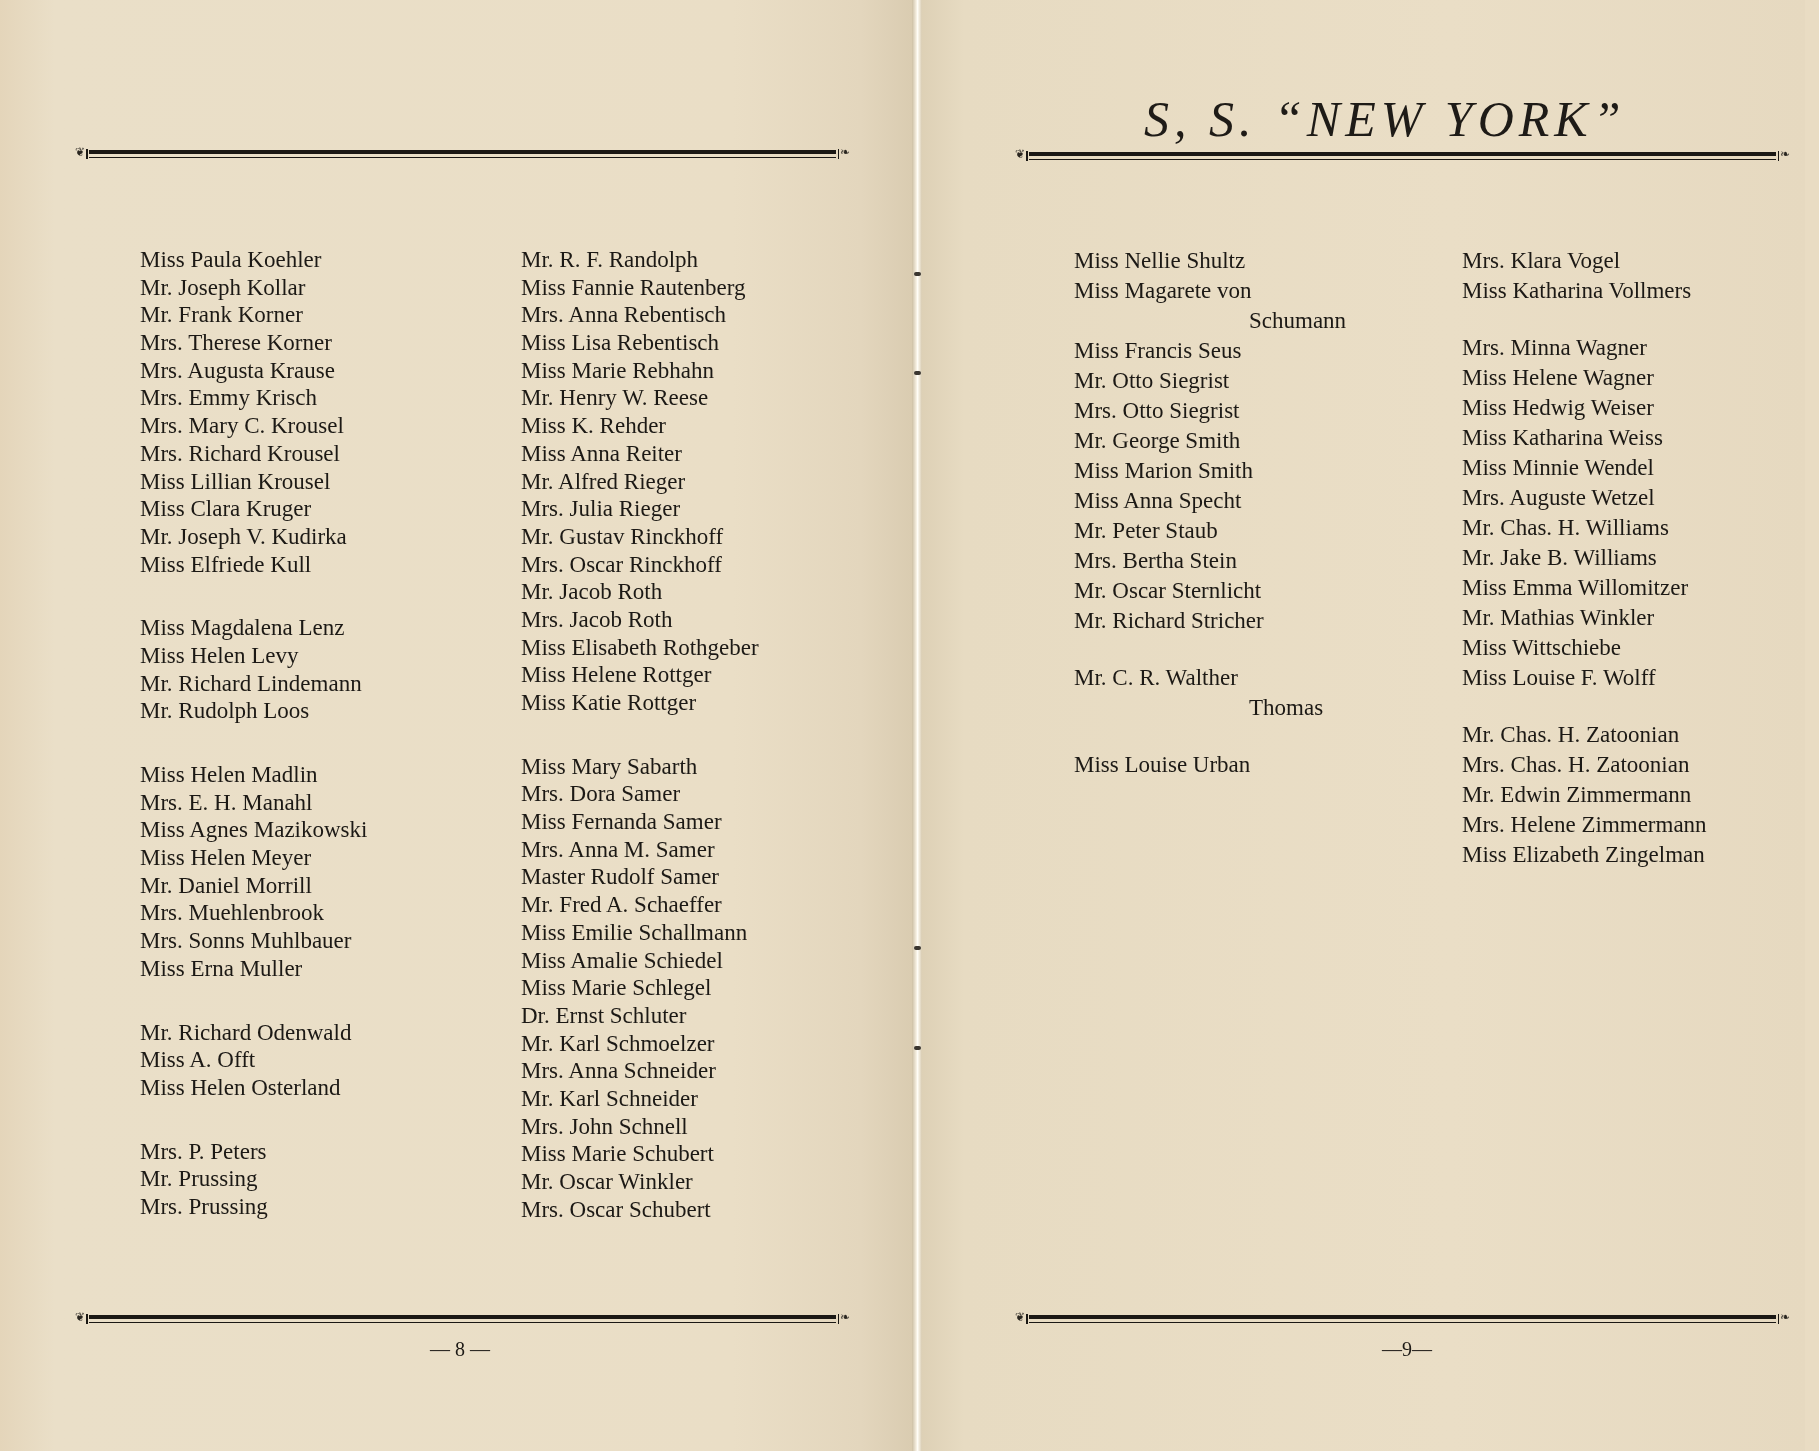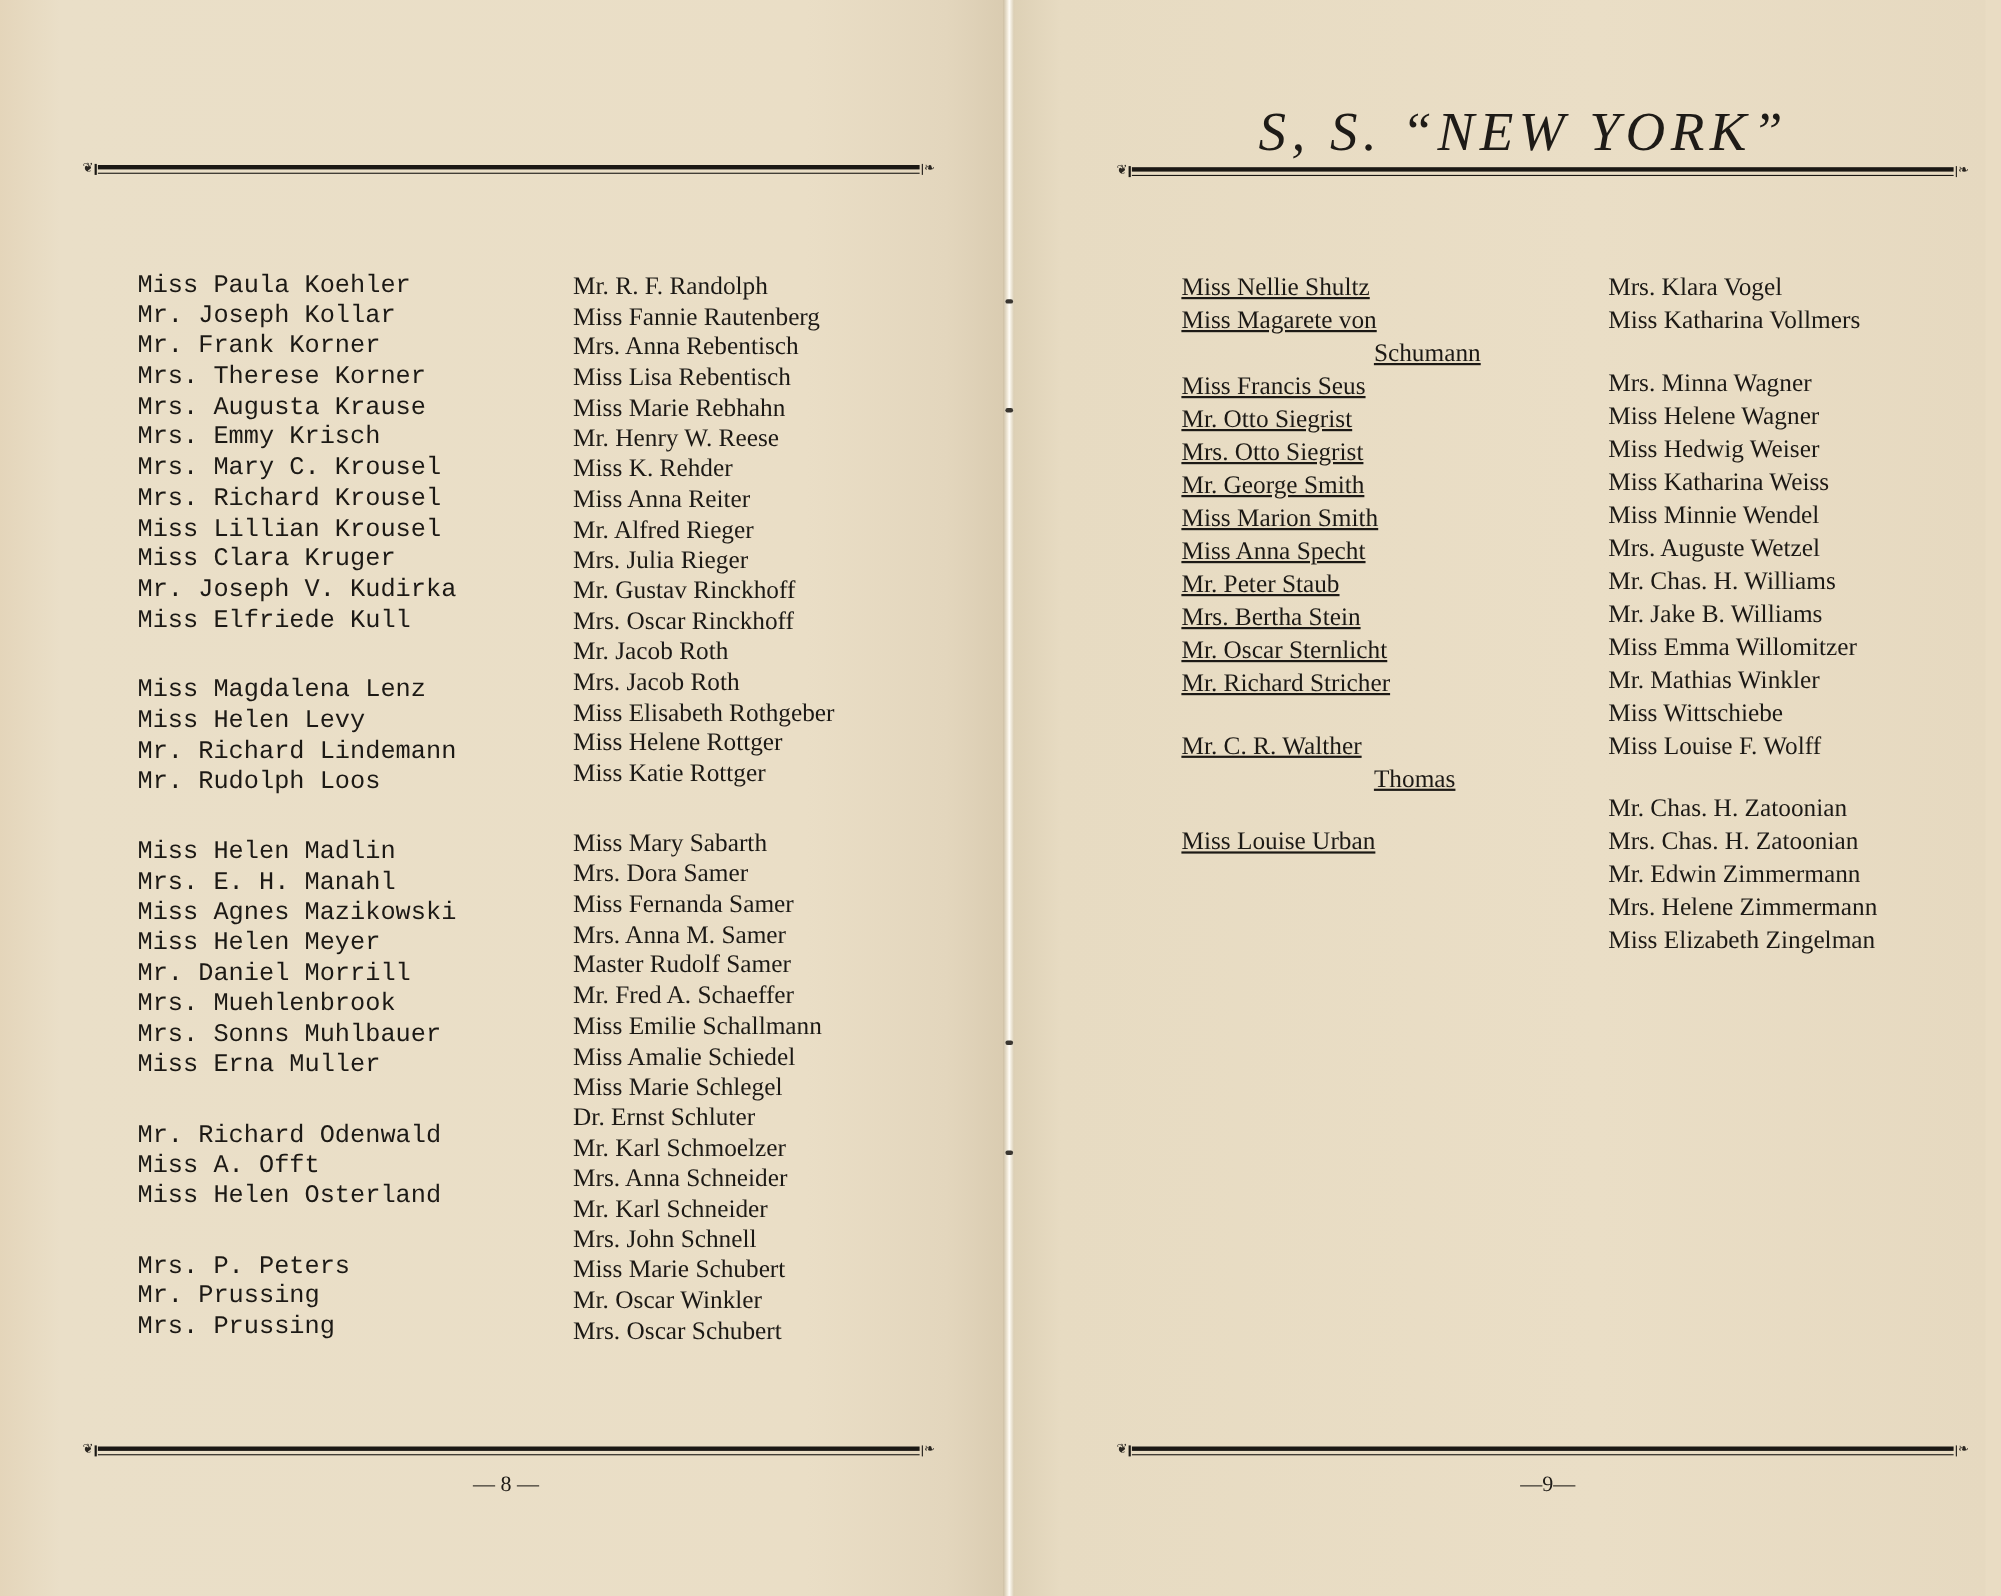--- a/index.html
+++ b/index.html
@@ -49,21 +49,21 @@
 </head>
 <body>
 
 <div class="page left">
   <div class="rule" style="left:75px; width:775px; top:150px;">
     <span class="orn l">❦</span>
     <div class="bar"></div>
     <span class="orn r">❧</span>
   </div>
 
-  <div class="col" style="left:125px; top:246px;font-family:Liberation Mono, monospace;">
+  <div class="col" style="left:140px; top:246px;">
       <div class="ln">Miss Paula Koehler</div>
       <div class="ln">Mr. Joseph Kollar</div>
       <div class="ln">Mr. Frank Korner</div>
       <div class="ln">Mrs. Therese Korner</div>
       <div class="ln">Mrs. Augusta Krause</div>
       <div class="ln">Mrs. Emmy Krisch</div>
       <div class="ln">Mrs. Mary C. Krousel</div>
       <div class="ln">Mrs. Richard Krousel</div>
       <div class="ln">Miss Lillian Krousel</div>
       <div class="ln">Miss Clara Kruger</div>
@@ -139,21 +139,21 @@
 </div>
 
 <div class="page right">
   <div class="title">S, S. “NEW YORK”</div>
   <div class="rule" style="left:95px; width:775px; top:152px;">
     <span class="orn l">❦</span>
     <div class="bar"></div>
     <span class="orn r">❧</span>
   </div>
 
-  <div class="col" style="left:154px; top:246px;text-decoration:underline;">
+  <div class="col" style="left:154px; top:246px;">
       <div class="ln">Miss Nellie Shultz</div>
       <div class="ln">Miss Magarete von</div>
       <div class="ln cont">Schumann</div>
       <div class="ln">Miss Francis Seus</div>
       <div class="ln">Mr. Otto Siegrist</div>
       <div class="ln">Mrs. Otto Siegrist</div>
       <div class="ln">Mr. George Smith</div>
       <div class="ln">Miss Marion Smith</div>
       <div class="ln">Miss Anna Specht</div>
       <div class="ln">Mr. Peter Staub</div>

